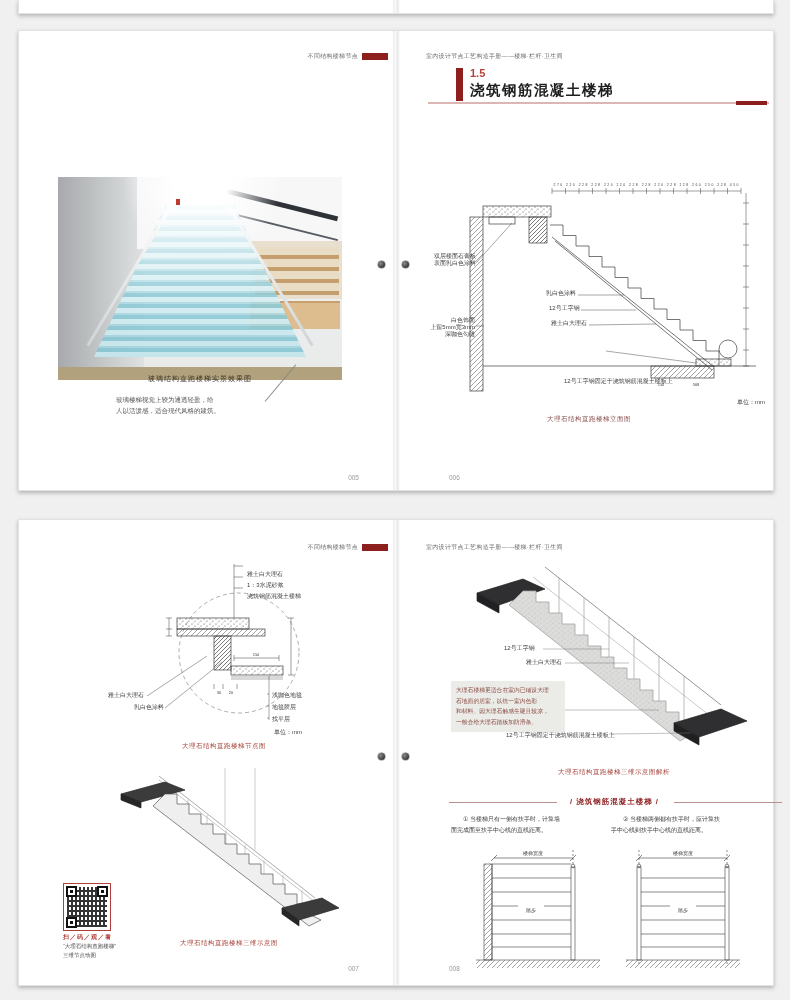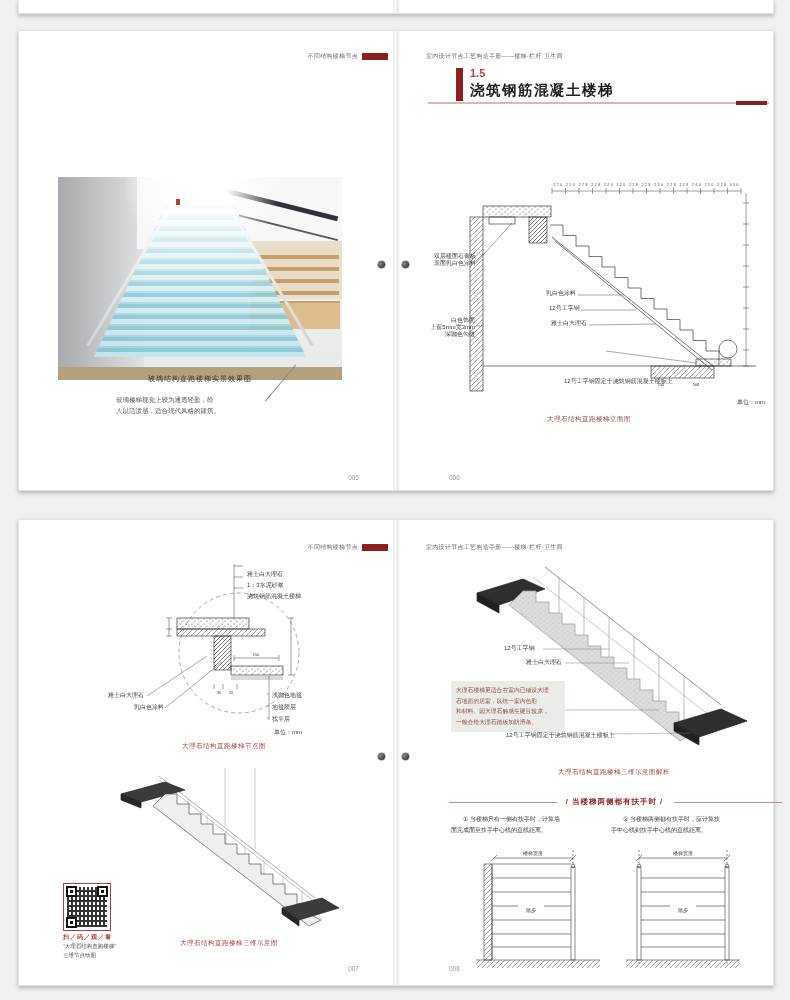--- a/index.html
+++ b/index.html
@@ -281,21 +281,21 @@
     <div class="notebox" style="left:432px;top:161px;width:104px;">
       <span>大理石楼梯更适合在室内已铺设大理</span>
       <span>石地面的居室，以统一室内色彩</span>
       <span>和材料。因大理石触感生硬且较凉，</span>
       <span>一般会给大理石踏板加防滑条。</span>
     </div>
     <div class="lbl" style="left:487px;top:212px;">12号工字钢固定于浇筑钢筋混凝土楼板上</div>
     <div class="capred" style="left:470px;top:248px;width:250px;">大理石结构直跑楼梯三维示意图解析</div>
 
     <div class="calc-line" style="left:430px;top:282px;width:108px;"></div>
-    <div class="calc-title" style="left:538px;top:277px;width:115px;">/ 当楼梯两侧都有扶手时 /</div>
+    <div class="calc-title" style="left:538px;top:277px;width:115px;">/ 浇筑钢筋混凝土楼梯 /</div>
     <div class="calc-line" style="left:655px;top:282px;width:108px;"></div>
 
     <div class="calc-p" style="left:432px;top:294px;">
       <span>① 当楼梯只有一侧有扶手时，计算墙</span>
       <span>面完成面至扶手中心线的直线距离。</span>
     </div>
     <div class="calc-p" style="left:592px;top:294px;">
       <span>② 当楼梯两侧都有扶手时，应计算扶</span>
       <span>手中心线到扶手中心线的直线距离。</span>
     </div>

